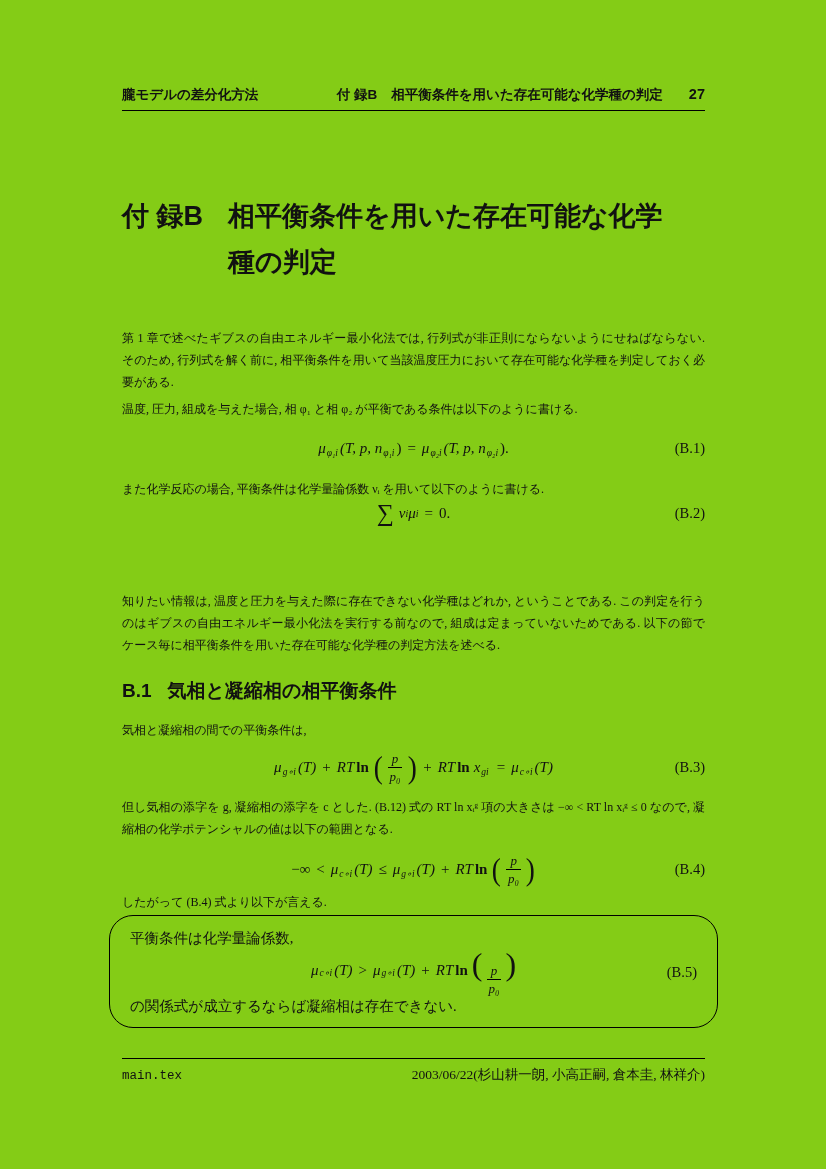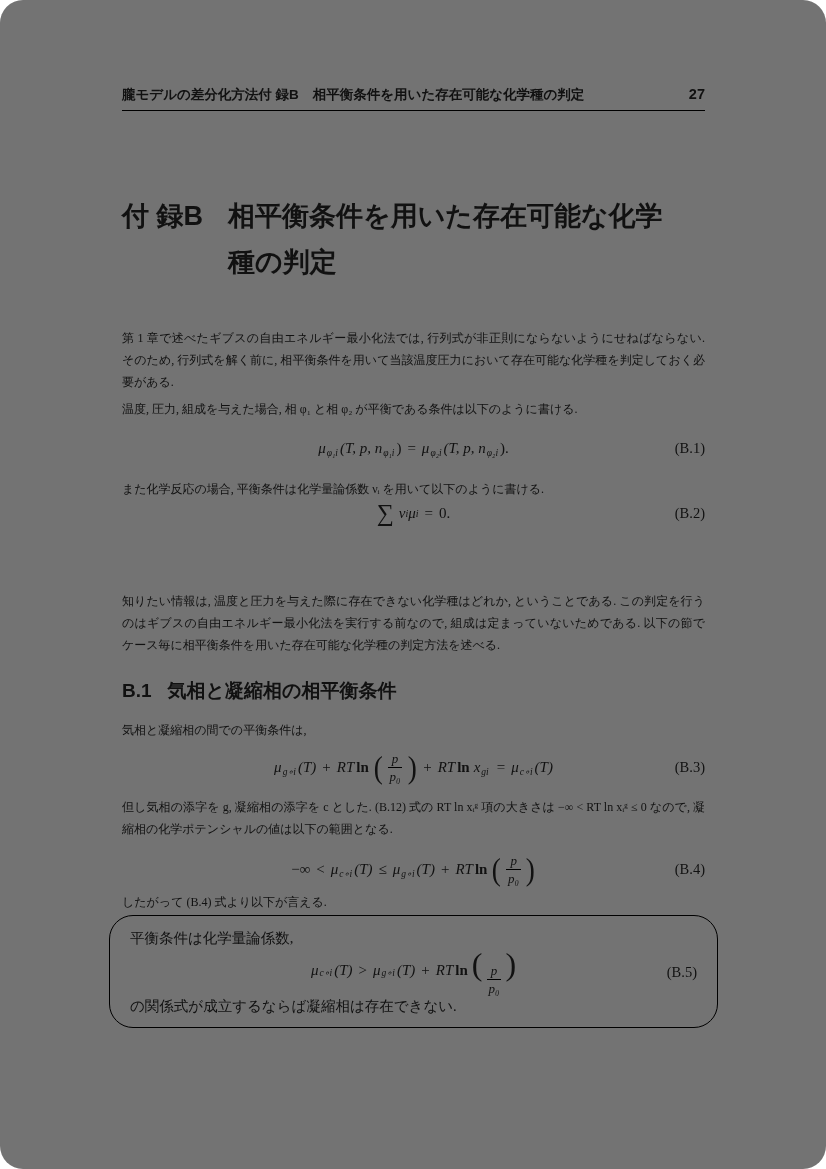--- a/index.html
+++ b/index.html
@@ -5,31 +5,31 @@
   * { box-sizing: border-box; }
   html, body { margin: 0; padding: 0; }
   body {
     width: 826px; height: 1169px;
     background: #ffffff;
     color: #111111;
     font-family: "Liberation Serif", serif;
     position: relative;
     overflow: hidden;
   }
-  .page { position: absolute; inset: 0; background: #737373; border-radius: 23px; }
+  .page { position: absolute; inset: 0; background: #84cc16; }
   .content { position: absolute; left: 122px; top: 0; width: 583px; height: 100%; }
 
   
   .runhead {
     position: absolute; left: 0; top: 86px; width: 100%;
     display: flex; justify-content: space-between; align-items: baseline;
     font-family: "Liberation Sans", sans-serif; font-weight: bold;
     font-size: 13.5px; padding-bottom: 6px; border-bottom: 1.6px solid #000;
   }
-  .runhead .mid { flex: 1; margin-right: 26px; }
+  .runhead .mid { flex: 1; text-align: right; margin-right: 26px; }
   .runhead .mid .rh-label { margin-right: 14px; }
   .runhead .pageno { font-size: 14.5px; }
 
   
   .chapter { position: absolute; left: 0; top: 193px; width: 100%;
     font-family: "Liberation Sans", sans-serif; font-weight: bold;
     font-size: 27px; line-height: 46px; }
   .chapter .chap-label { position: absolute; left: 0; top: 0; }
   .chapter .chap-text { margin-left: 106px; }
 
@@ -147,15 +147,19 @@
               <span class="sub">i</span>
             </span><span class="m-var">(T)</span><span class="m-op">+</span><span class="m-var">RT</span><span class="m-ln">ln</span><span class="m-bigp">(</span><span class="m-frac">
               <span class="num">p</span>
               <span class="den">p₀</span>
             </span><span class="m-bigp">)</span></span>
         <span class="eqnum">(B.5)</span>
       </div>
       <div class="c-outro">の関係式が成立するならば凝縮相は存在できない.</div>
     </div>
 
+    <div class="footer">
+      <span class="f-left">main.tex</span>
+      <span class="f-right">2003/06/22(杉山耕一朗, 小高正嗣, 倉本圭, 林祥介)</span>
+    </div>
 
   </div>
 </div>
 
 </body></html>

